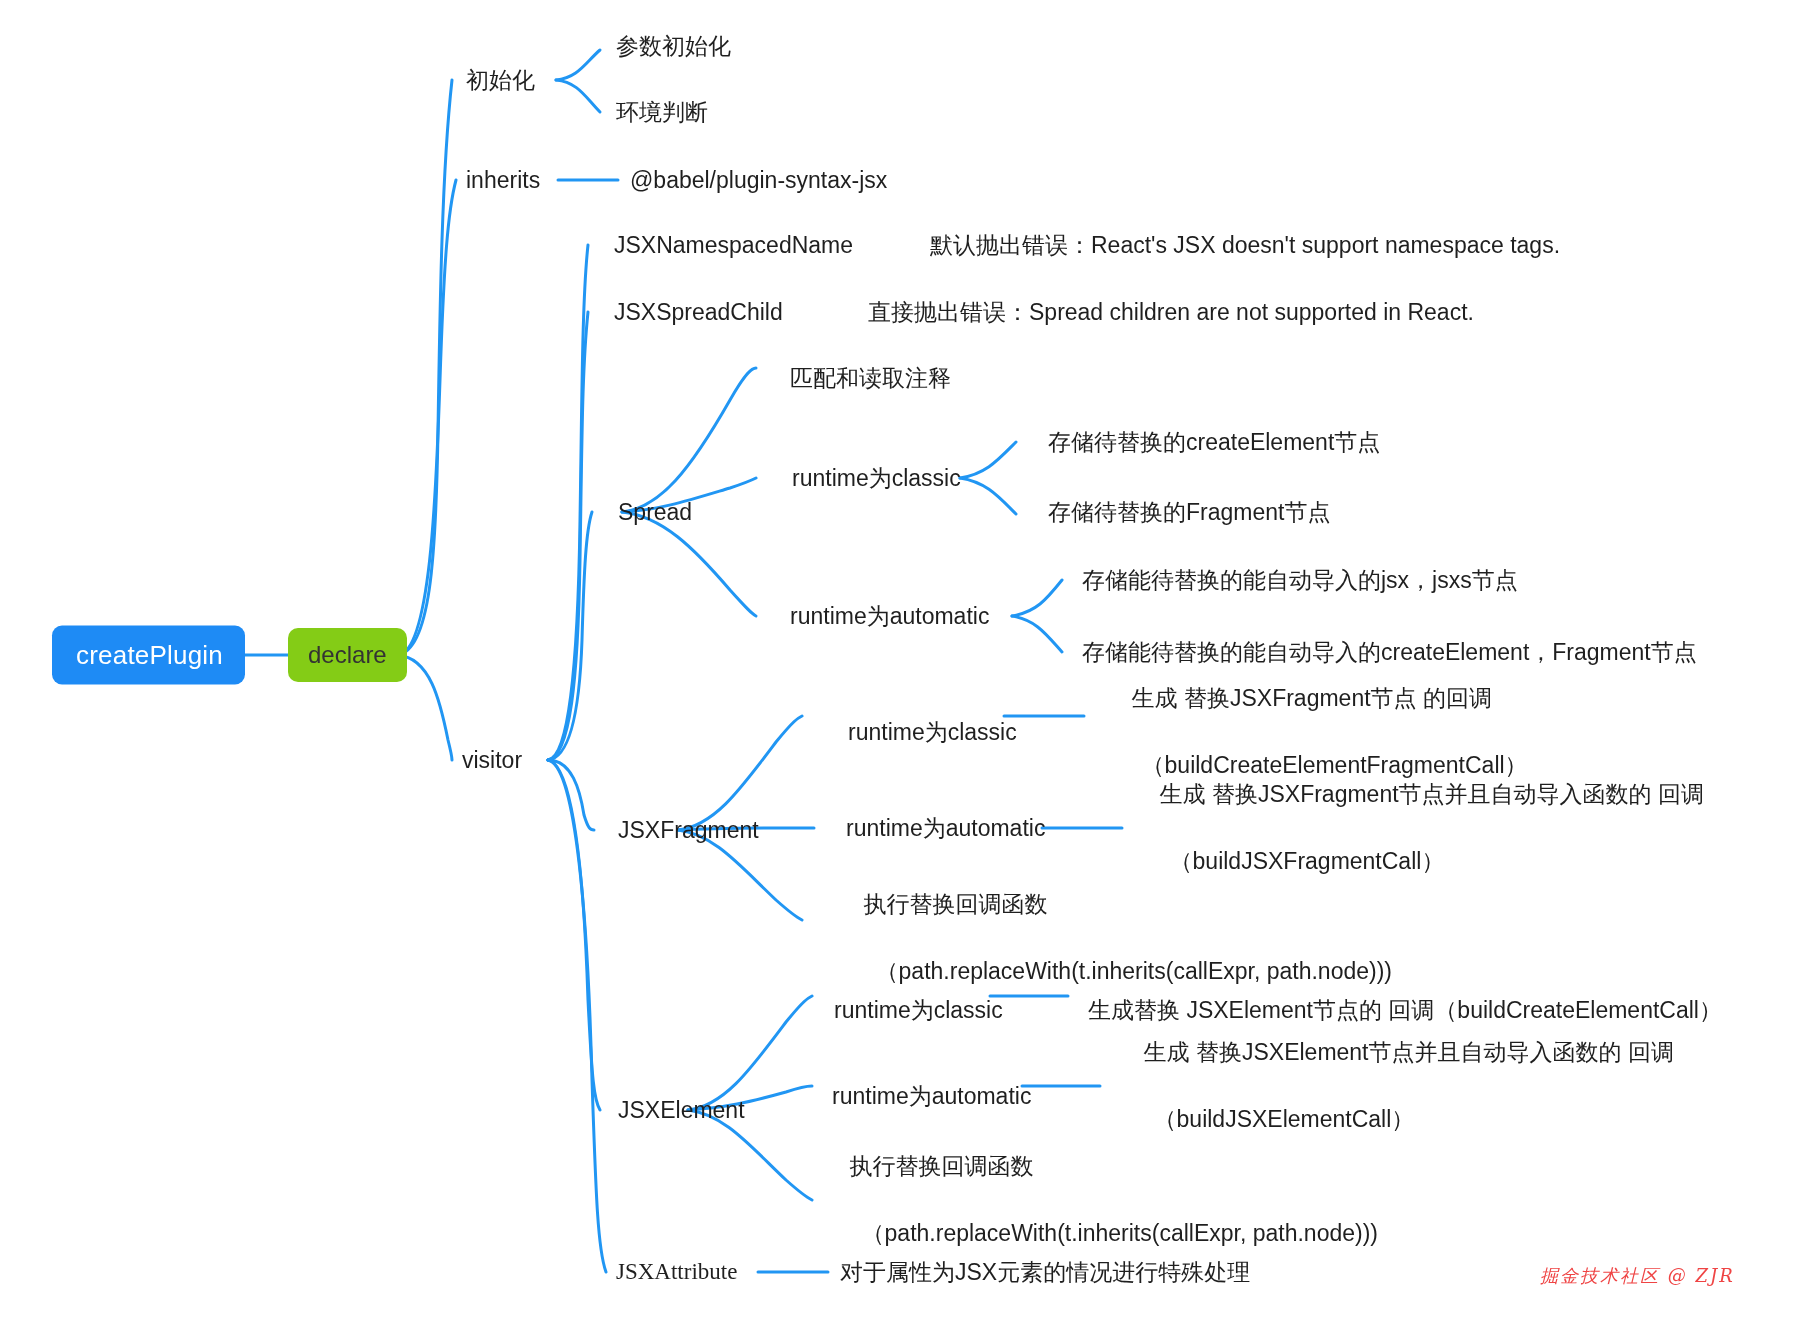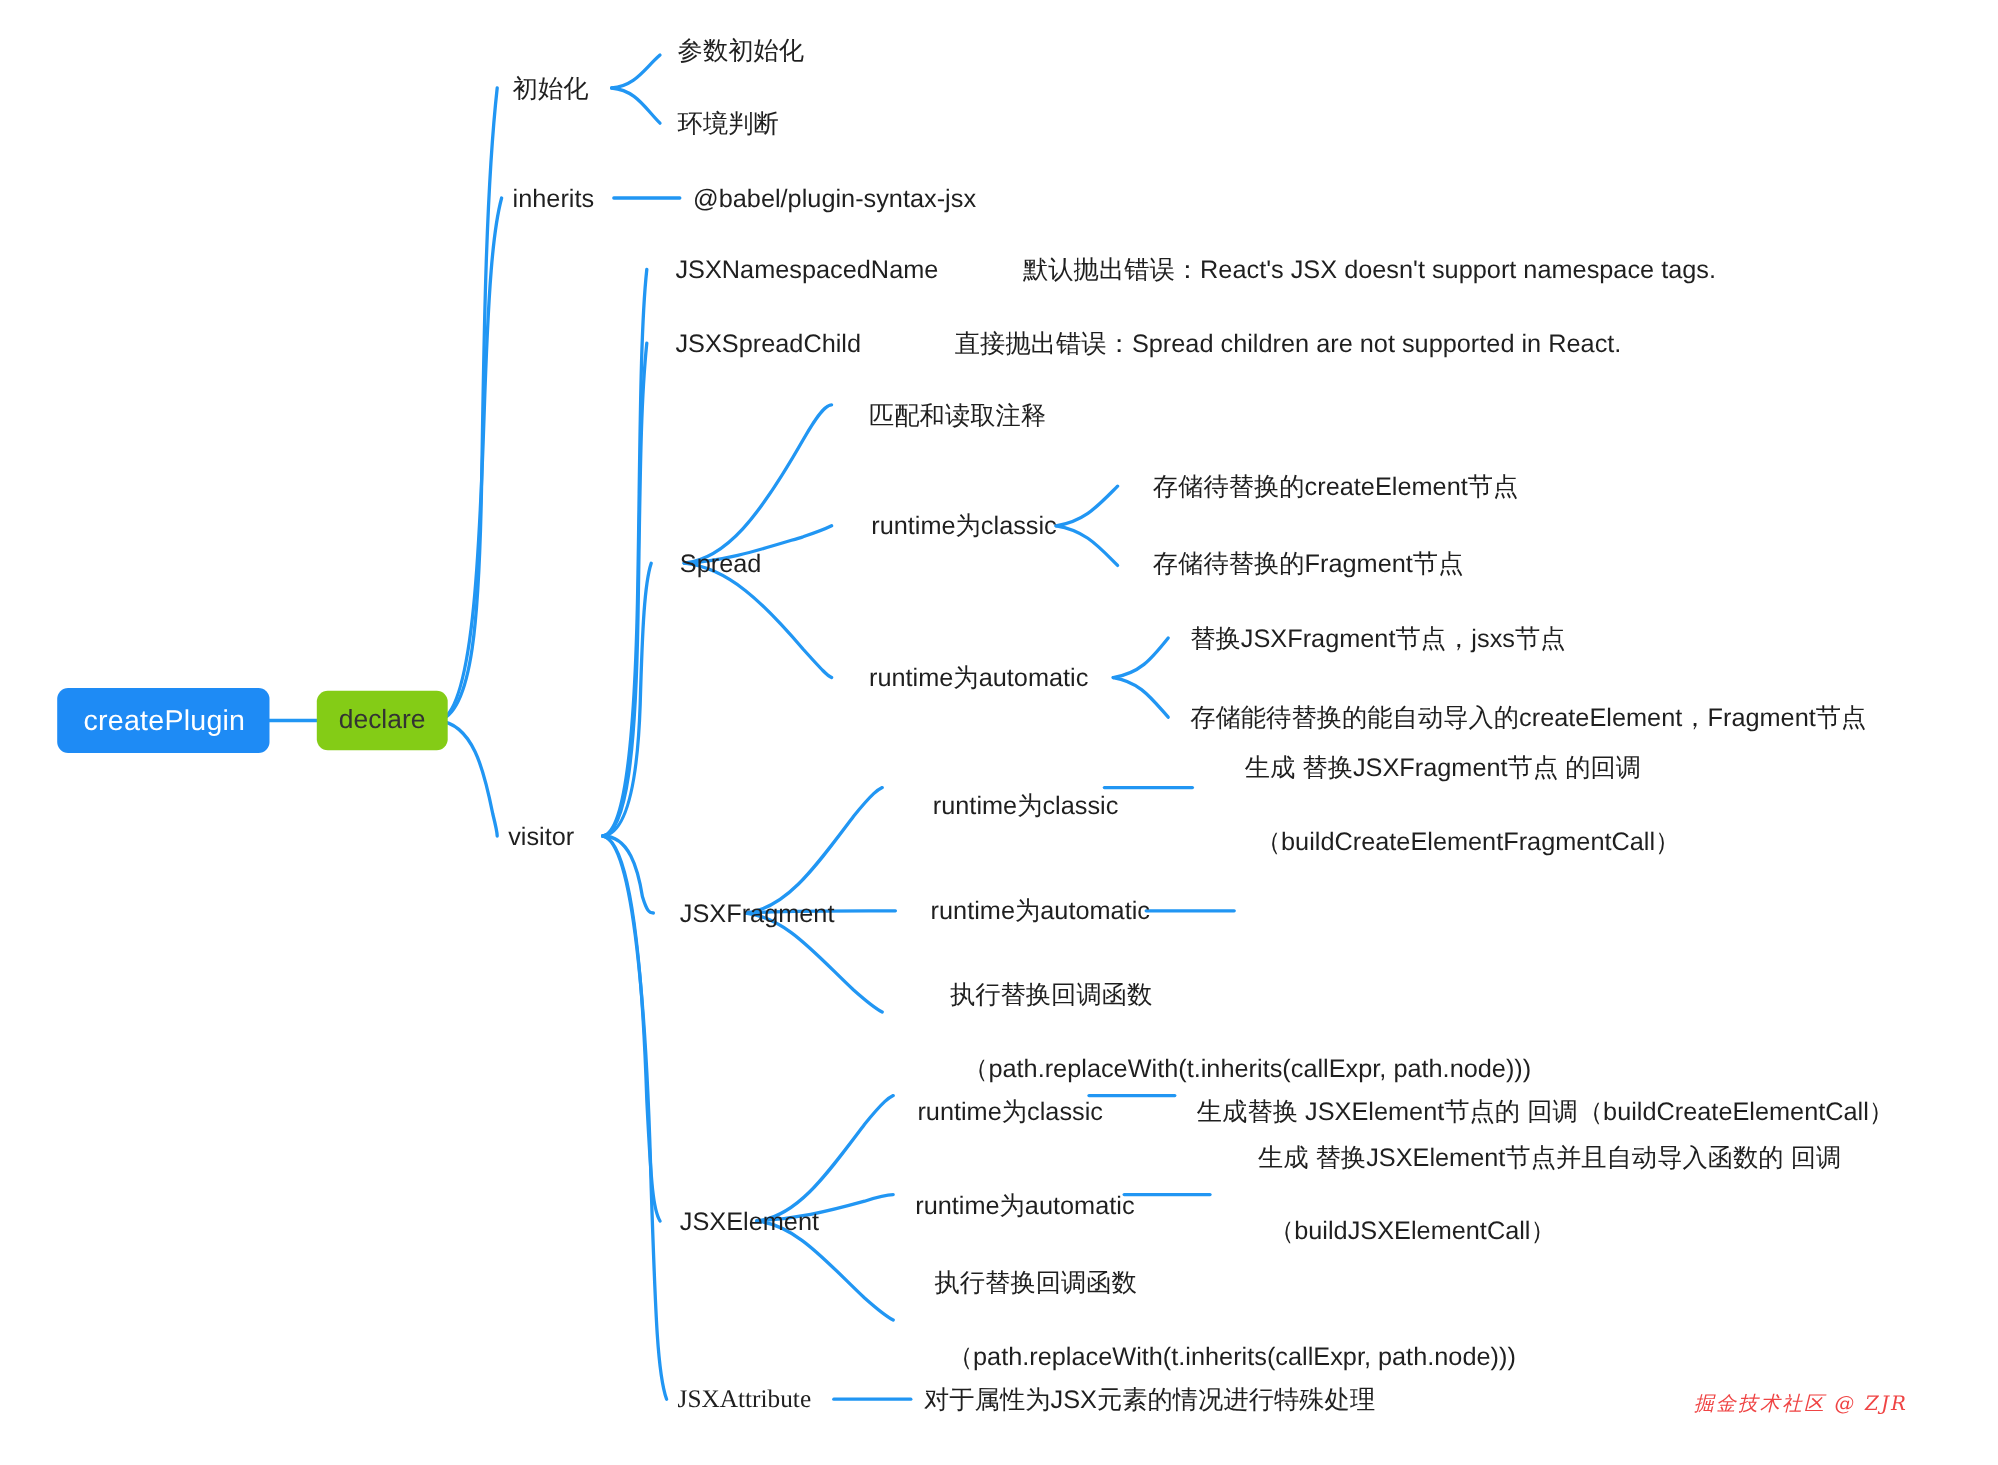--- a/index.html
+++ b/index.html
@@ -144,32 +144,36 @@
 
   <div class="node" style="left:618px; top:512px;">Spread</div>
 
   <div class="node" style="left:790px; top:378px;">匹配和读取注释</div>
 
   <div class="node" style="left:792px; top:478px;">runtime为classic</div>
   <div class="node" style="left:1048px; top:442px;">存储待替换的createElement节点</div>
   <div class="node" style="left:1048px; top:512px;">存储待替换的Fragment节点</div>
 
   <div class="node" style="left:790px; top:616px;">runtime为automatic</div>
-  <div class="node" style="left:1082px; top:580px;">替换JSXFragment节点，jsxs节点</div>
+  <div class="node" style="left:1082px; top:580px;">存储能待替换的能自动导入的jsx，jsxs节点</div>
   <div class="node" style="left:1082px; top:652px;">存储能待替换的能自动导入的createElement，Fragment节点</div>
 
   <div class="node" style="left:618px; top:830px;">JSXFragment</div>
 
   <div class="node" style="left:848px; top:732px;">runtime为classic</div>
   <div class="node two-line" style="left:1106px; top:732px;">
     <span>生成 替换JSXFragment节点 的回调</span><br>
     <span style="margin-left:10px; display:inline-block;">（buildCreateElementFragmentCall）</span>
   </div>
 
   <div class="node" style="left:846px; top:828px;">runtime为automatic</div>
+  <div class="node two-line" style="left:1134px; top:828px;">
+    <span>生成 替换JSXFragment节点并且自动导入函数的 回调</span><br>
+    <span style="margin-left:10px; display:inline-block;">（buildJSXFragmentCall）</span>
+  </div>
 
   <div class="node two-line" style="left:838px; top:938px;">
     <span>执行替换回调函数</span><br>
     <span style="margin-left:12px; display:inline-block;">（path.replaceWith(t.inherits(callExpr, path.node)))</span>
   </div>
 
   <div class="node" style="left:618px; top:1110px;">JSXElement</div>
 
   <div class="node" style="left:834px; top:1010px;">runtime为classic</div>
   <div class="node" style="left:1088px; top:1010px;">生成替换 JSXElement节点的 回调（buildCreateElementCall）</div>

